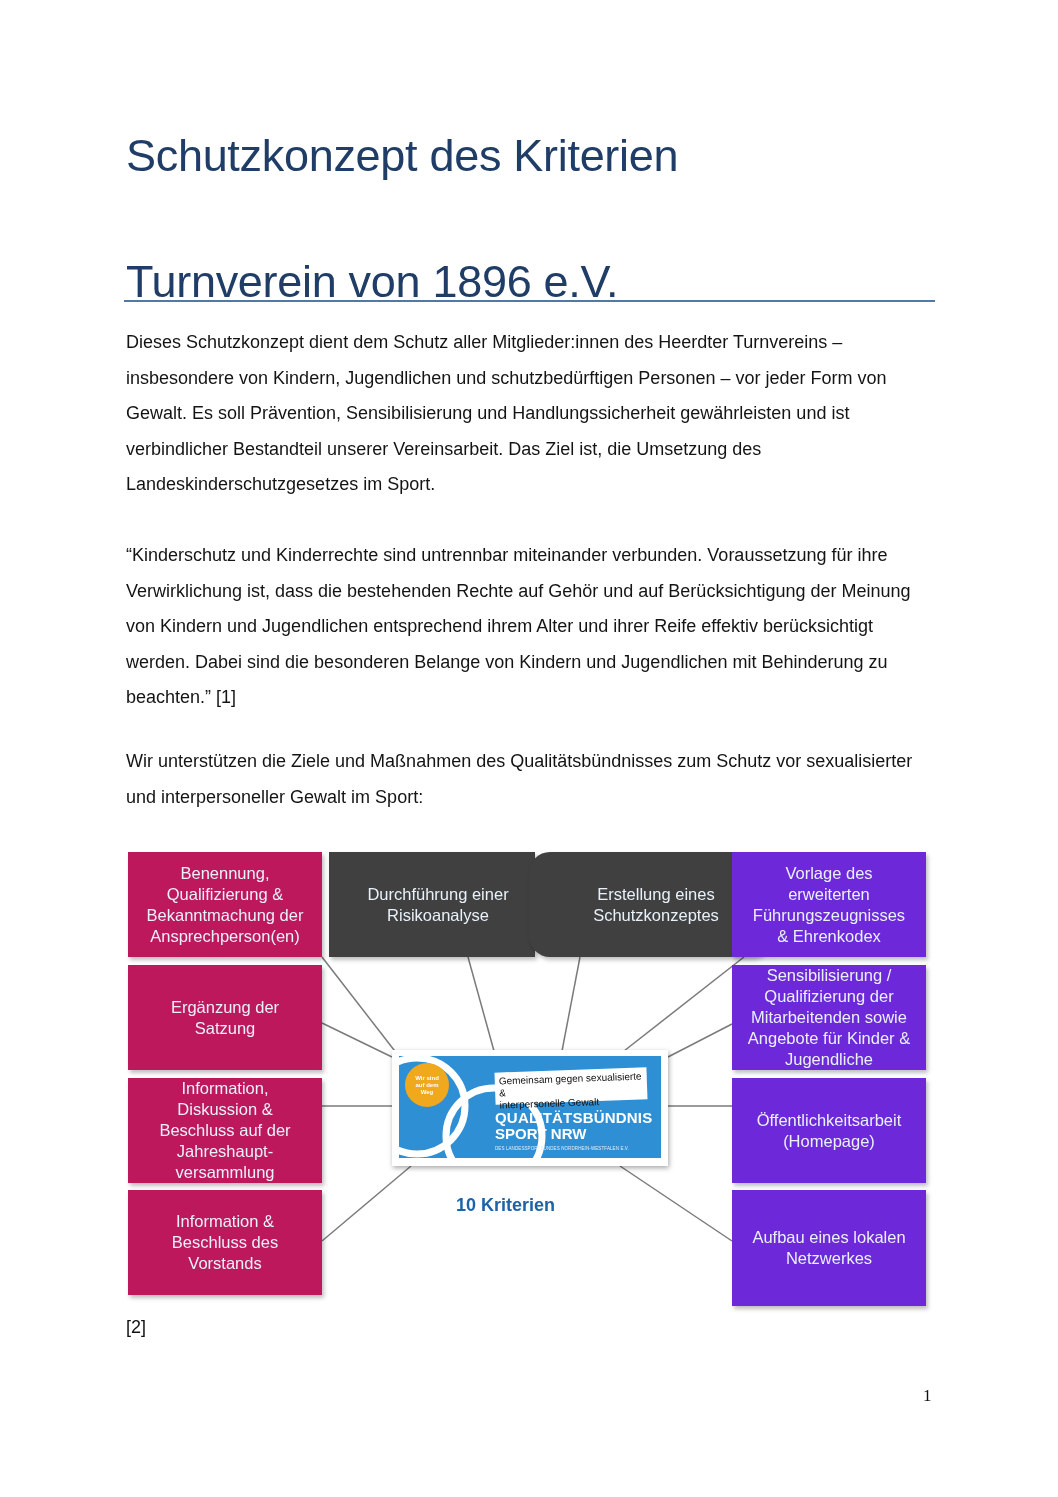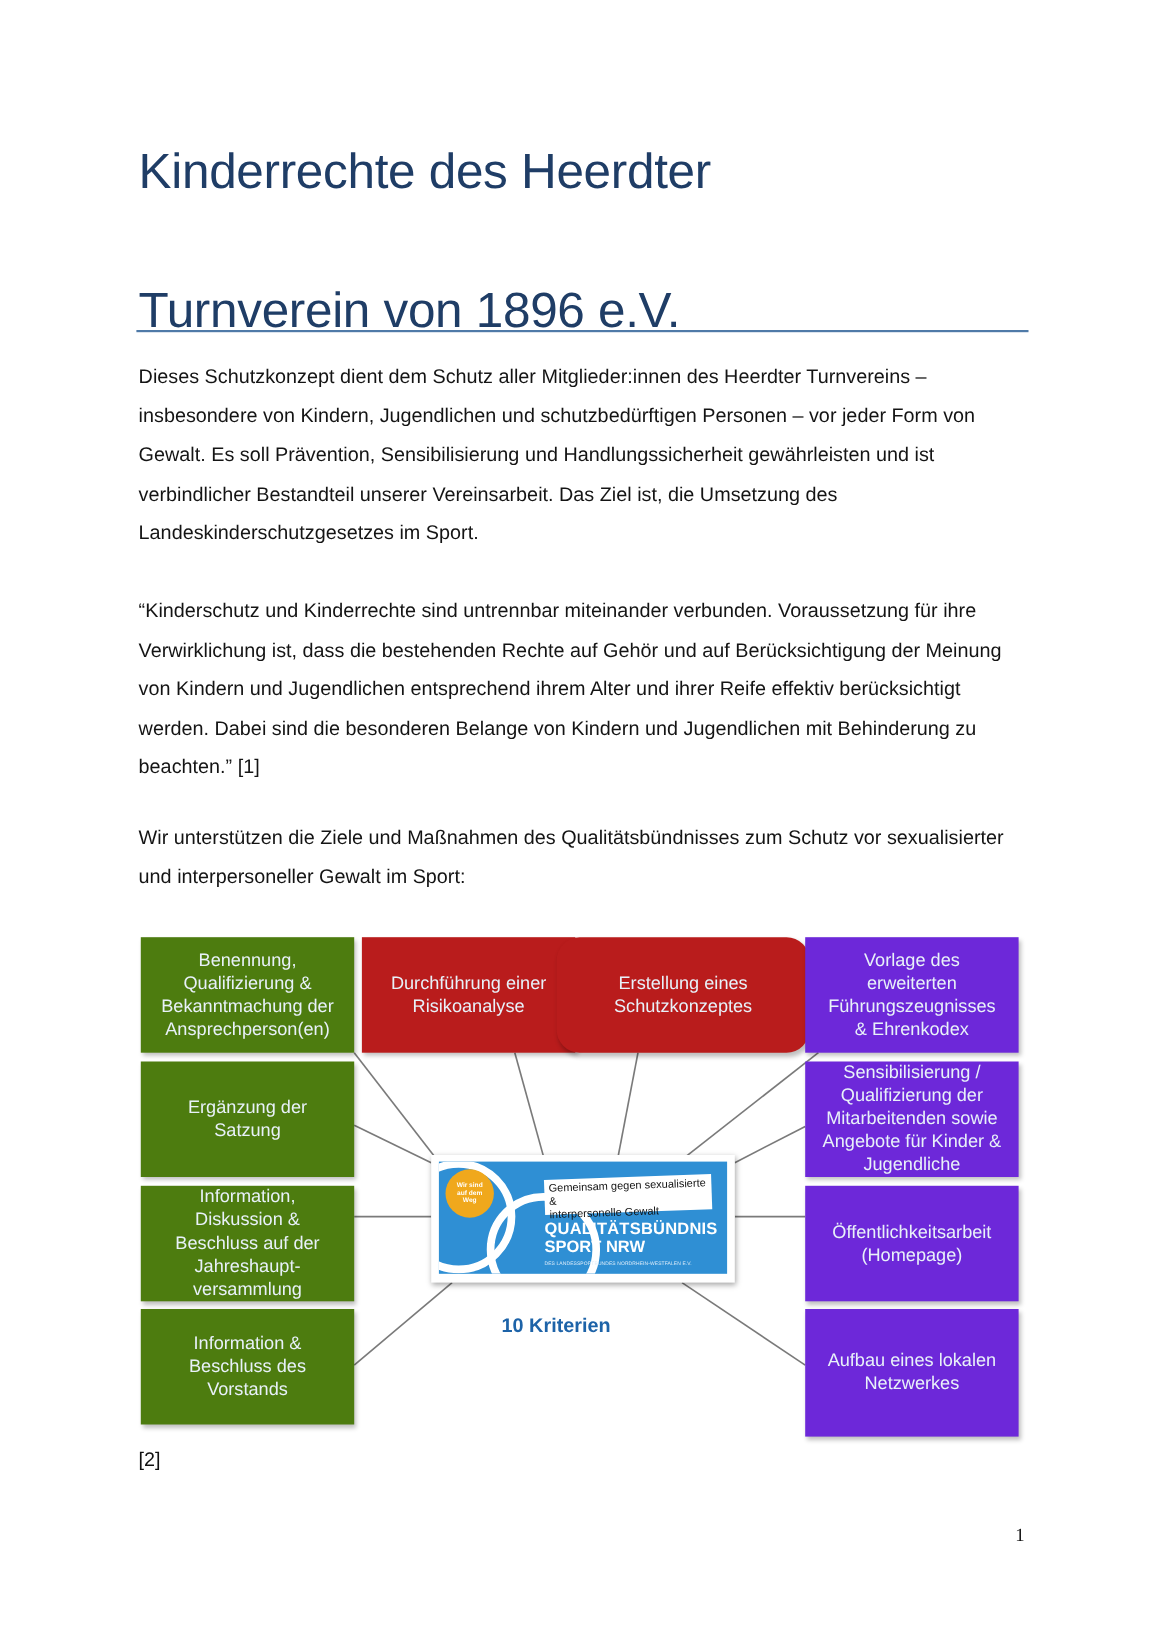--- a/index.html
+++ b/index.html
@@ -9,38 +9,38 @@
   .title.l2 { top: 222px; margin-top: 37px; }
   .rule { position: absolute; left: 124px; top: 300px; width: 811px; height: 2px; background: #4f7aa8; }
   .para { position: absolute; left: 126px; width: 815px; font-size: 18px; line-height: 35.5px; margin: 0; color: #141414; }
   .p1 { top: 325px; }
   .p2 { top: 538px; }
   .p3 { top: 744px; }
   .bold { font-weight: normal; margin-top: 47px; }
   .diagram { position: absolute; left: 126px; top: 849px; width: 806px; height: 450px; }
   .diagram svg.lines { position: absolute; left: 0; top: 0; }
   .box { position: absolute; display: flex; align-items: center; justify-content: center; text-align: center; color: #e8f1f9; font-size: 16.5px; line-height: 21px; box-shadow: 2px 3px 4px rgba(0,0,0,0.25); white-space: pre-line; }
-  .dark { background: #4d7c0f; }
-  .mid { background: #b91c1c; }
+  .dark { background: #be185d; }
+  .mid { background: #404040; padding-left: 12px; }
   .light { background: #6d28d9; }
   .logo-card { position: absolute; left: 266px; top: 201px; width: 276px; height: 116px; background: #fff; box-shadow: 1px 2px 5px rgba(0,0,0,0.35); }
   .logo { position: absolute; left: 7px; top: 6px; width: 262px; height: 102px; background: #2f8fd4; overflow: hidden; }
   .badge { position: absolute; left: 6px; top: 7px; width: 44px; height: 44px; border-radius: 50%; background: #f0a81c; color: #fff; font-size: 6px; line-height: 7px; display: flex; align-items: center; justify-content: center; text-align: center; font-weight: bold; white-space: pre-line; }
   .banner { position: absolute; left: 96px; top: 14px; width: 152px; height: 32px; background: #fff; color: #111; font-size: 10px; line-height: 12px; padding: 3px 4px; box-sizing: border-box; transform: rotate(-2deg); white-space: pre-line; }
   .qb1 { position: absolute; left: 96px; top: 54px; color: #fff; font-weight: bold; font-size: 15px; line-height: 16px; letter-spacing: 0.2px; }
   .qb2 { position: absolute; left: 96px; top: 70px; color: #fff; font-weight: bold; font-size: 15px; line-height: 16px; }
   .qb3 { position: absolute; left: 96px; top: 90px; color: #e0eefa; font-size: 4.5px; letter-spacing: 0.1px; }
   .kriterien { position: absolute; left: 330px; top: 346px; font-weight: bold; color: #1d63a8; font-size: 18px; }
   .ref2 { position: absolute; left: 126px; top: 1317px; font-size: 18px; }
   .pagenum { position: absolute; left: 923px; top: 1386px; font-family: "Liberation Serif", serif; font-size: 17px; }
 </style>
 </head>
 <body>
 
-<h1 class="title l1">Kinderrechte des Heerdter</h1>
+<h1 class="title l1">Schutzkonzept des Kriterien</h1>
 <h1 class="title l2">Turnverein von 1896 e.V.</h1>
 <div class="rule"></div>
 
 <p class="para p1">Dieses Schutzkonzept dient dem Schutz aller Mitglieder:innen des Heerdter Turnvereins – insbesondere von Kindern, Jugendlichen und schutzbedürftigen Personen – vor jeder Form von Gewalt. Es soll Prävention, Sensibilisierung und Handlungssicherheit gewährleisten und ist verbindlicher Bestandteil unserer Vereinsarbeit. Das Ziel ist, die Umsetzung des Landeskinderschutzgesetzes im Sport.</p>
 
 <p class="para p2"><span>“Kinderschutz und Kinderrechte sind untrennbar miteinander verbunden. Voraussetzung für ihre Verwirklichung ist, dass die bestehenden </span><span class="bold">Rechte auf Gehör</span><span> und auf Berücksichtigung der Meinung von Kindern und Jugendlichen entsprechend ihrem Alter und ihrer Reife effektiv berücksichtigt werden. Dabei sind die besonderen Belange von Kindern und Jugendlichen mit Behinderung zu beachten.” [1]</span></p>
 
 <p class="para p3">Wir unterstützen die Ziele und Maßnahmen des Qualitätsbündnisses zum Schutz vor sexualisierter und interpersoneller Gewalt im Sport:</p>
 
 <div class="diagram">
@@ -56,21 +56,21 @@
     <line x1="196" y1="392" x2="285" y2="317" stroke="#7a7a7a" stroke-width="1.5"></line>
     <line x1="494" y1="317" x2="606" y2="392" stroke="#7a7a7a" stroke-width="1.5"></line>
   </svg>
 
   <div class="box dark" style="left:2px;top:3px;width:194px;height:105px;">Benennung,
 Qualifizierung &amp;
 Bekanntmachung der
 Ansprechperson(en)</div>
   <div class="box mid" style="left:203px;top:3px;width:194px;height:105px;">Durchführung einer
 Risikoanalyse</div>
-  <div class="box mid" style="left:380px;top:3px;width:230px;height:105px;border-radius:21px;">Erstellung eines
+  <div class="box mid" style="left:403px;top:3px;width:230px;height:105px;border-radius:21px;">Erstellung eines
 Schutzkonzeptes</div>
   <div class="box light" style="left:606px;top:3px;width:194px;height:105px;">Vorlage des
 erweiterten
 Führungszeugnisses
 &amp; Ehrenkodex</div>
 
   <div class="box dark" style="left:2px;top:116px;width:194px;height:105px;">Ergänzung der
 Satzung</div>
   <div class="box light" style="left:606px;top:116px;width:194px;height:105px;">Sensibilisierung /
 Qualifizierung der

